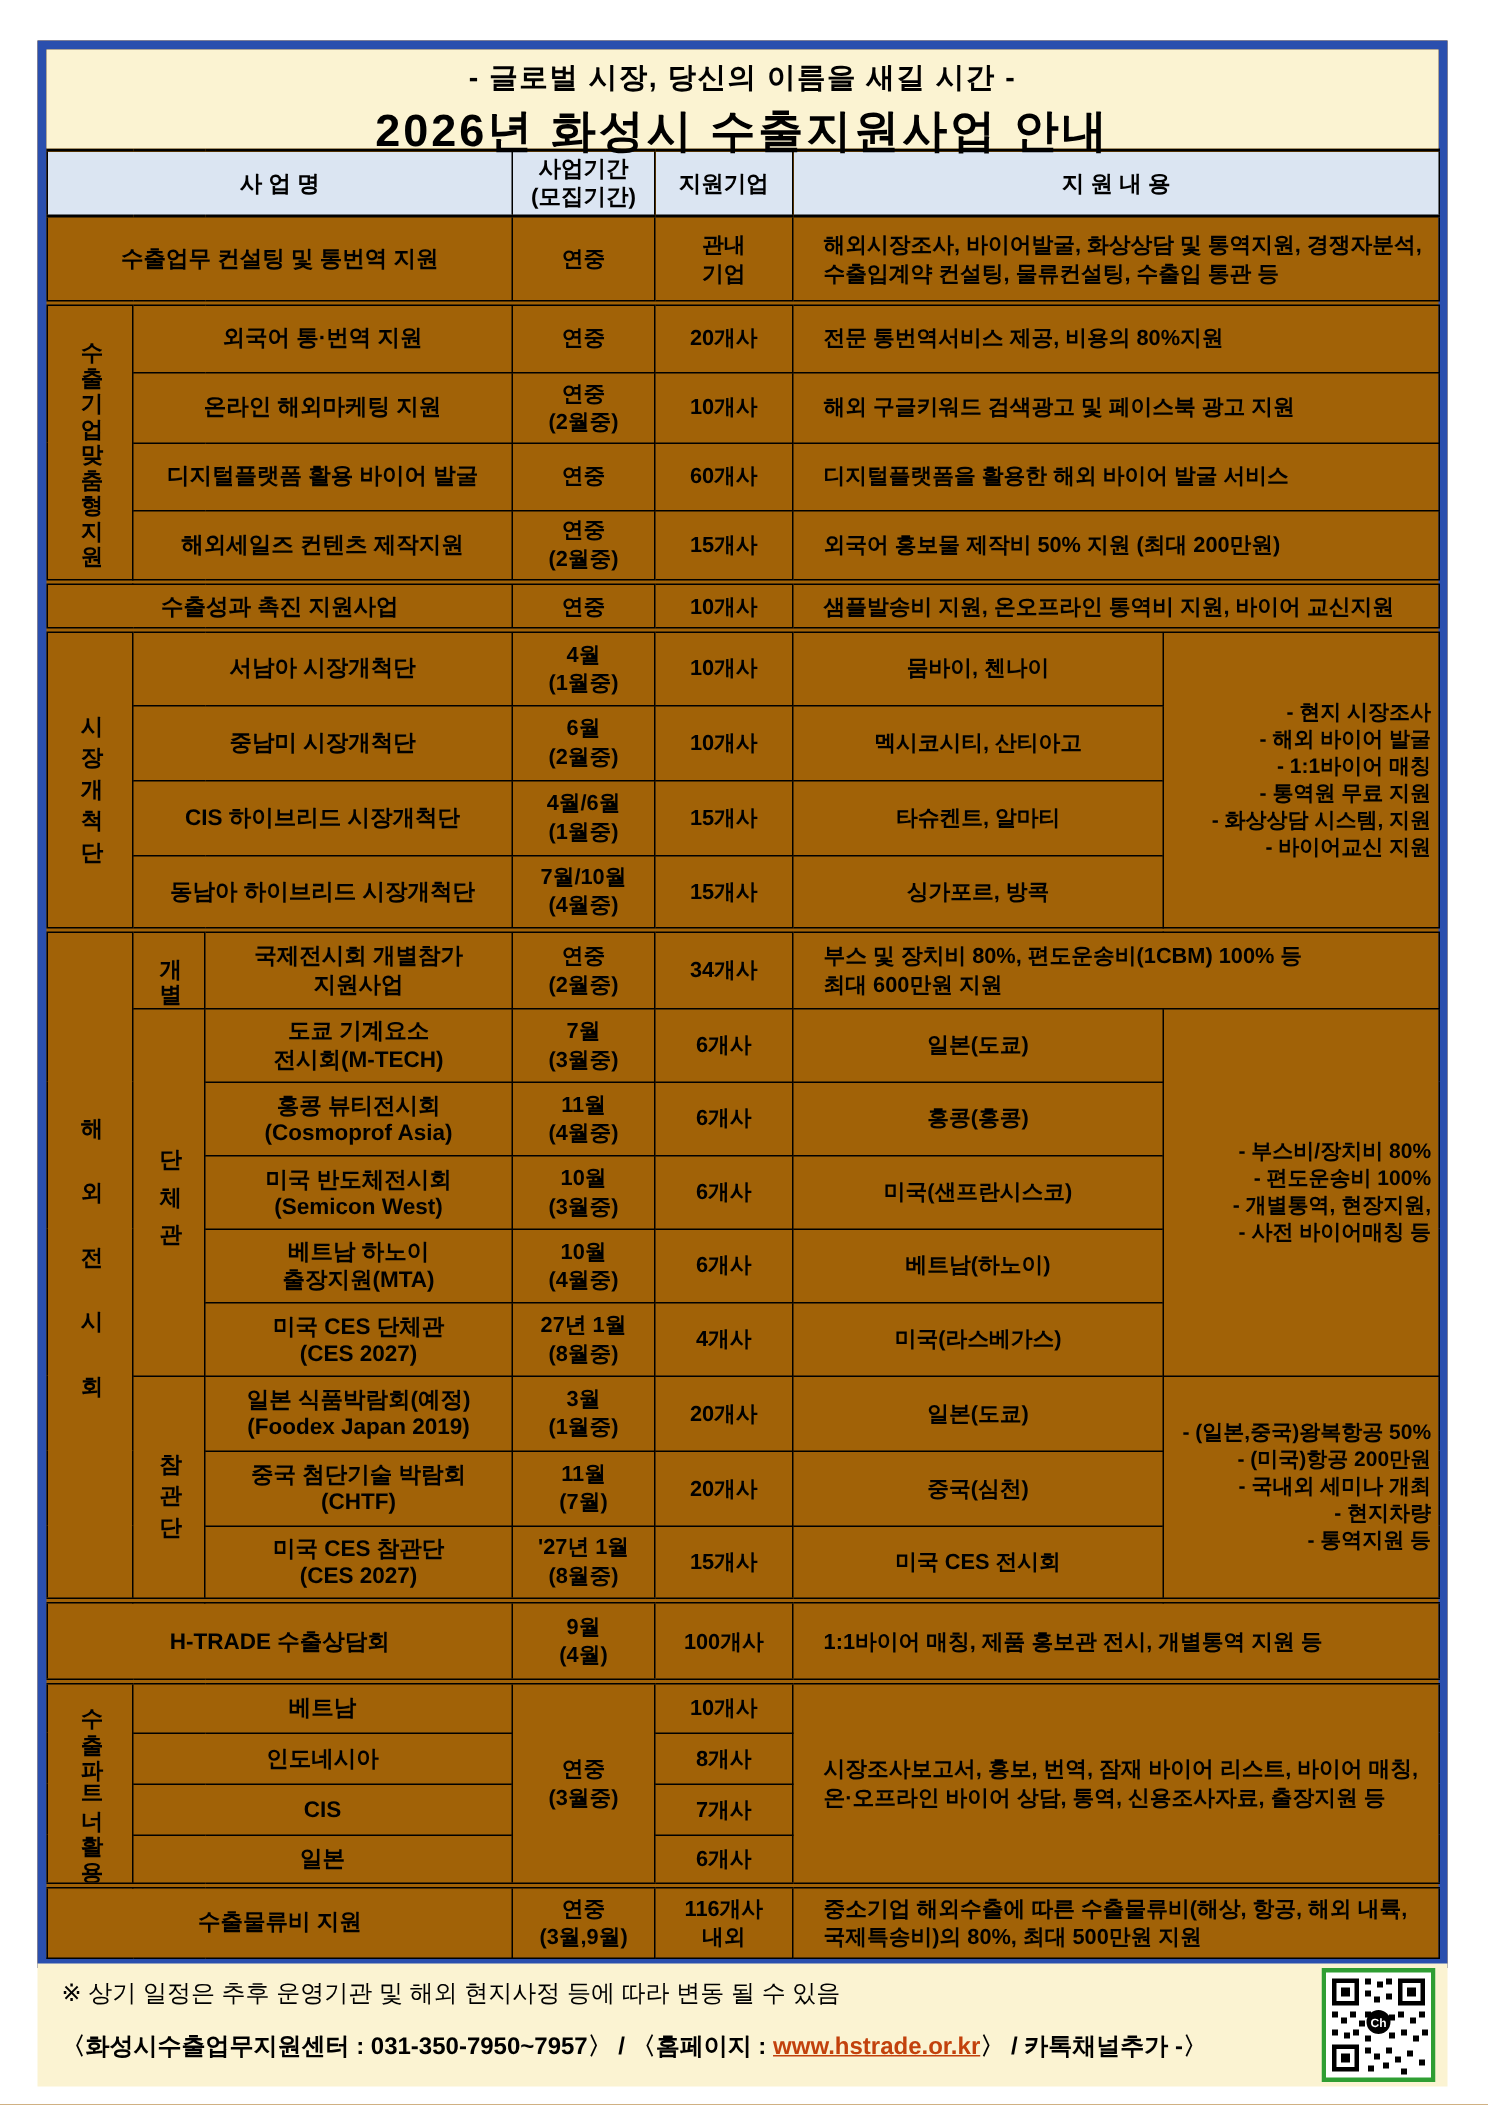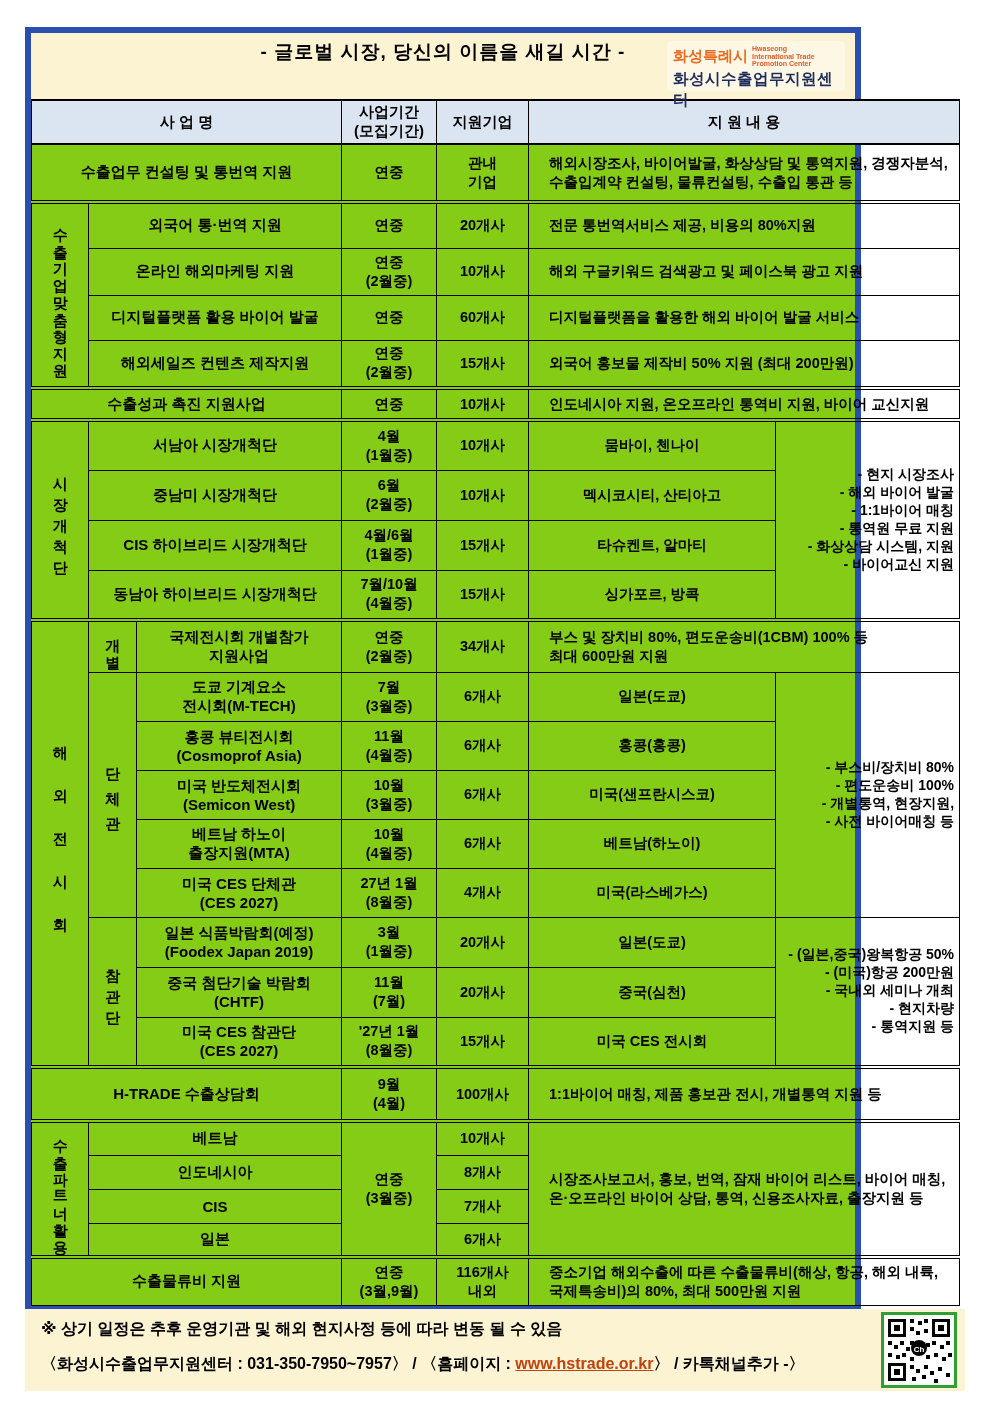--- a/index.html
+++ b/index.html
@@ -5,23 +5,23 @@
   * { box-sizing: border-box; }
   html,body { margin:0; padding:0; }
   body {
     width: 992px; height: 1403px;
     background: #ffffff;
     font-family: "Liberation Sans", "DejaVu Sans", sans-serif;
     color: #000;
     position: relative;
   }
   .frame {
-    position: absolute; left: 25px; top: 27px; width: 836px;
+    position: absolute; left: 25px; top: 27px; width: 940px;
     border: 6px solid #2a4fae;
-    background: #84cc16;
+    background: #a16207;
   }
   
   .band {
     background: #fbf3d2;
     position: relative;
     height: 66px;
     padding-top: 6px;
   }
   .band .subtitle {
     text-align: center; font-weight: bold; font-size: 19px; letter-spacing: 1px;
@@ -55,39 +55,33 @@
   }
   .vs2  { letter-spacing: 2px; }
   .vs6  { letter-spacing: 6px; }
   .vs10 { letter-spacing: 10px; }
   .vs28 { letter-spacing: 28px; }
   
   .footer-band {
     position: absolute; left: 25px; top: 1309px; width: 940px; height: 82px;
     background: #fbf3d2; padding: 10px 14px 8px 16px;
   }
-  .footer-note { font-weight: bold; font-size: 16px; }
+  .footer-note { font-weight: normal; font-size: 16px; }
   .footer-contact { font-weight: bold; font-size: 16px; margin-top: 14px; }
   .footer-contact a { color: #c2410c; text-decoration: underline; font-weight: bold; }
   .qr { position: absolute; right: 8px; top: 3px; width: 76px; height: 76px; }
 </style>
 </head>
 <body>
 
 <div class="frame">
 
   <div class="band">
     <div class="subtitle">- 글로벌 시장, 당신의 이름을 새길 시간 -</div>
-    <div class="logo-box">
-      <div class="logo-top">
-        <span class="logo-brand">화성특례시</span>
-        <span class="logo-en">Hwaseong International Trade Promotion Center</span>
-      </div>
-      <div class="logo-org">화성시수출업무지원센터</div>
-    </div>
+    <div class="title">2026년 화성시 수출지원사업 안내</div>
   </div>
 
   <table>
     <colgroup>
       <col style="width:57px">
         <col style="width:48px">
         <col style="width:205px">
       <col style="width:95px">
         <col style="width:92px">
         <col style="width:247px">
@@ -138,21 +132,21 @@
         <td class="period pre">연중
 (2월중)</td>
         <td class="company">15개사</td>
         <td colspan="2" class="content tl">외국어 홍보물 제작비 50% 지원 (최대 200만원)</td>
       </tr>
 
       <tr class="sec" style="height:32px">
         <td colspan="3" class="name">수출성과 촉진 지원사업</td>
         <td class="period">연중</td>
         <td class="company">10개사</td>
-        <td colspan="2" class="content tl">인도네시아 지원, 온오프라인 통역비 지원, 바이어 교신지원</td>
+        <td colspan="2" class="content tl">샘플발송비 지원, 온오프라인 통역비 지원, 바이어 교신지원</td>
       </tr>
 
       <tr class="sec" style="height:50px">
         <td rowspan="4"><span class="vtext vs6">시장개척단</span></td>
         <td colspan="2" class="name">서남아 시장개척단</td>
         <td class="period pre">4월
 (1월중)</td>
         <td class="company">10개사</td>
         <td class="content">뭄바이, 첸나이</td>
         <td rowspan="4" class="notes pre">- 현지 시장조사

